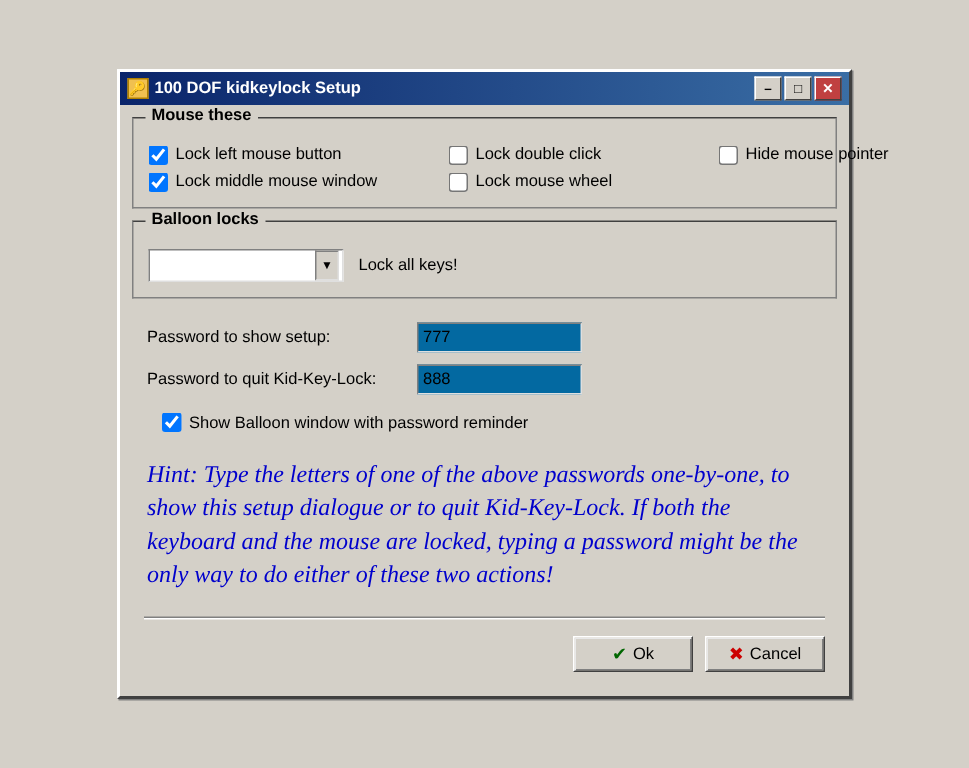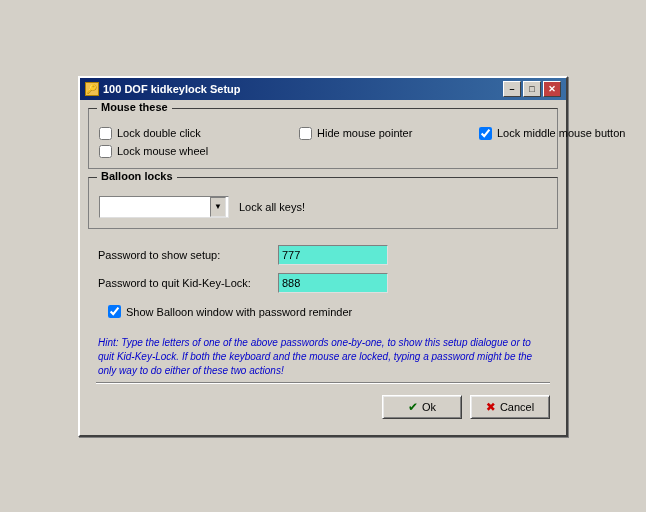--- a/index.html
+++ b/index.html
@@ -174,40 +174,41 @@
       font-size: 11px;
       text-align: left;
     }
 
     .password-input {
       width: 110px;
       height: 20px;
       border: 1px solid #808080;
       border-right-color: #dfdfdf;
       border-bottom-color: #dfdfdf;
-      background: #5eead4;
+      background: #0369a1;
       padding: 0 3px;
       font-size: 11px;
       font-family: Tahoma, Arial, sans-serif;
     }
 
     .balloon-row {
       display: flex;
       align-items: flex-end;
       gap: 5px;
       padding: 4px 10px;
       font-size: 11px;
     }
 
     .hint-text {
-      padding: 6px 10px 4px 10px;
-      font-size: 10px;
+      padding: 6px 10px 16px 10px;
+      font-size: 16px;
       color: #0000cc;
       font-style: italic;
       line-height: 1.4;
+      font-family: Liberation Serif, serif;
     }
 
     .button-row {
       display: flex;
       justify-content: flex-end;
       gap: 8px;
       padding: 6px 8px 8px 8px;
     }
 
     .btn {
@@ -255,31 +256,35 @@
     </div>
   </div>
 
   <div class="window-content">
 
     <div class="group-box">
       <span class="group-box-title">Mouse these</span>
       <div class="checkbox-grid">
 
         <div class="checkbox-cell">
+          <input type="checkbox" id="cb-lock-left" checked="" style="">
+          <label for="cb-lock-left">Lock left mouse button</label>
+        </div>
+        <div class="checkbox-cell">
           <input type="checkbox" id="cb-lock-double" style="">
           <label for="cb-lock-double">Lock double click</label>
         </div>
         <div class="checkbox-cell">
           <input type="checkbox" id="cb-lock-hide" style="">
           <label for="cb-lock-hide">Hide mouse pointer</label>
         </div>
 
         <div class="checkbox-cell">
           <input type="checkbox" id="cb-lock-middle" checked="" style="">
-          <label for="cb-lock-middle">Lock middle mouse button</label>
+          <label for="cb-lock-middle">Lock middle mouse window</label>
         </div>
         <div class="checkbox-cell">
           <input type="checkbox" id="cb-lock-wheel" style="">
           <label for="cb-lock-wheel">Lock mouse wheel</label>
         </div>
         <div class="checkbox-cell"></div>
 
       </div>
     </div>
 

